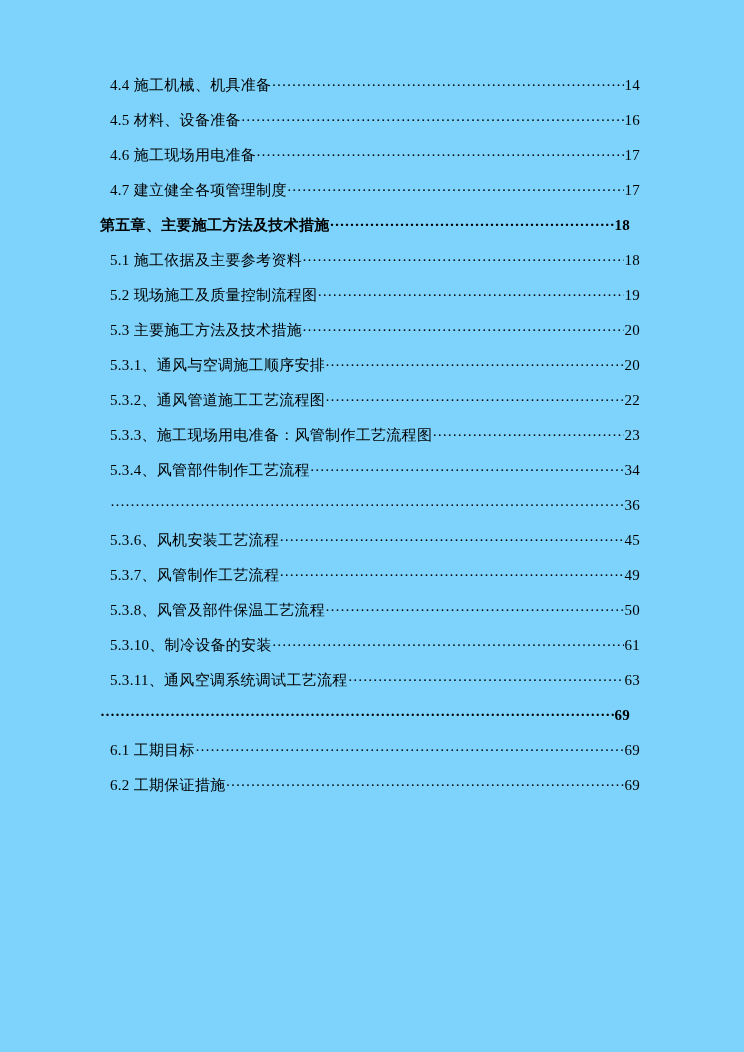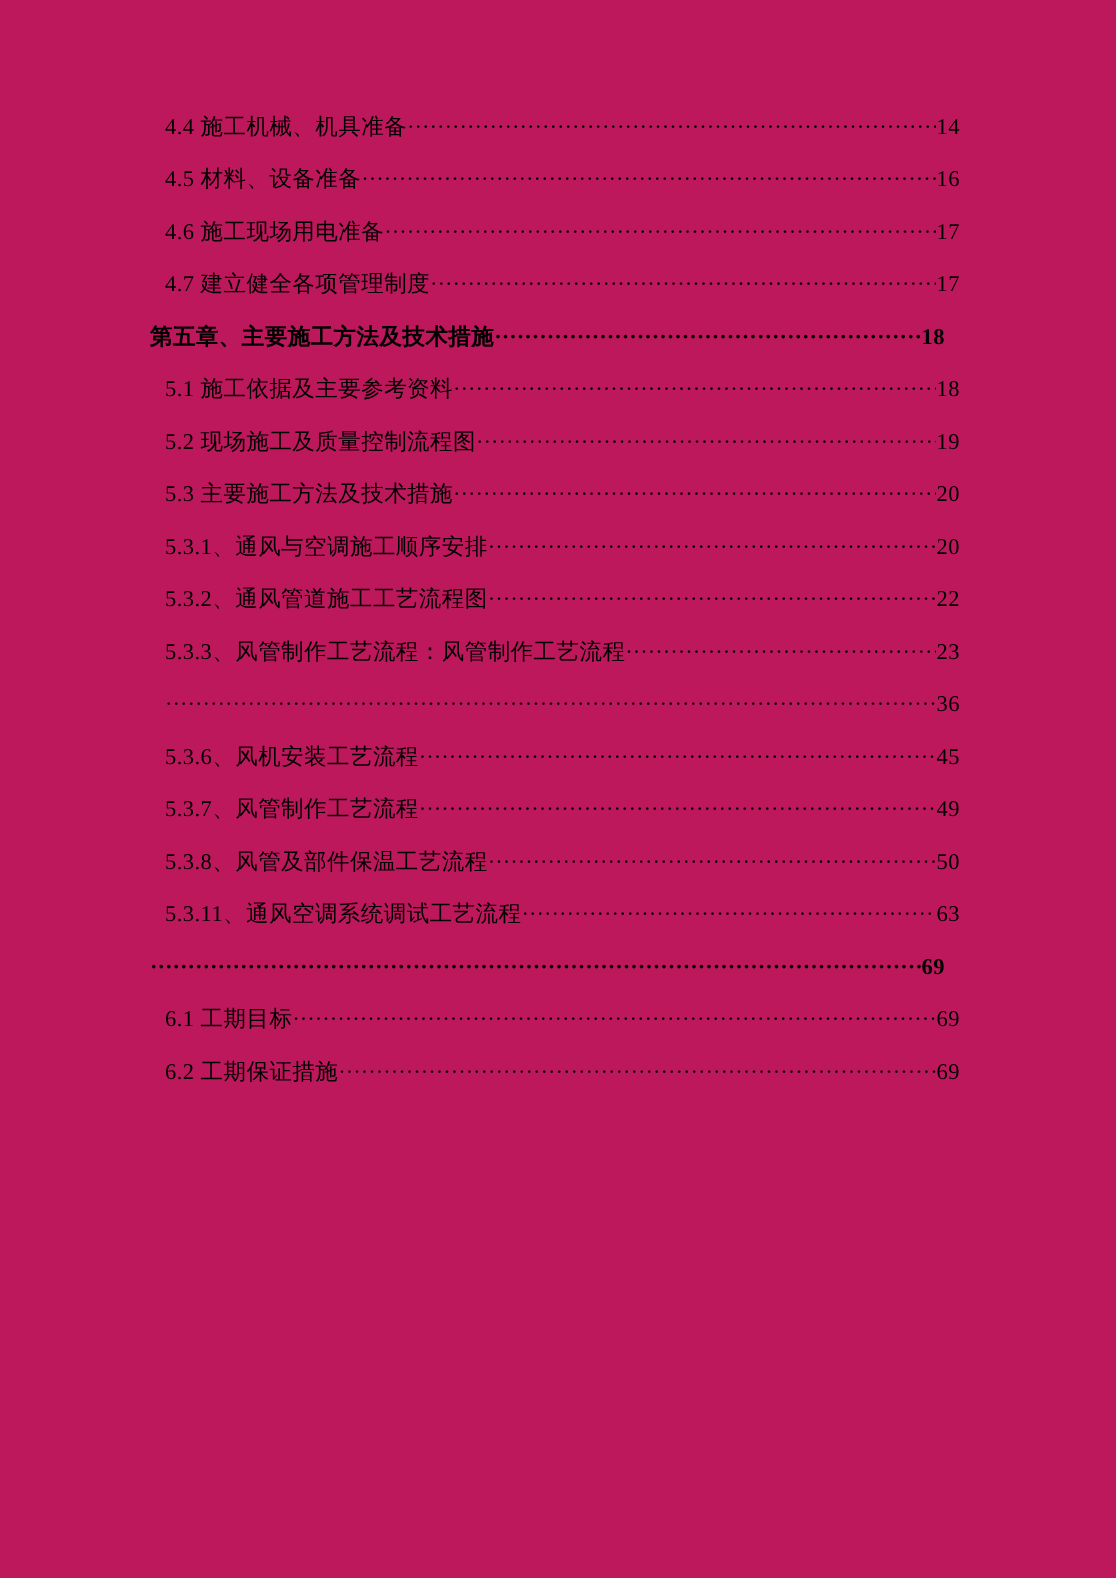--- a/index.html
+++ b/index.html
@@ -4,21 +4,21 @@
 <style>
   html, body {
     margin: 0;
     padding: 0;
     background: #ffffff;
   }
   .page {
     position: relative;
     width: 744px;
     height: 1052px;
-    background: #be185d;
+    background: #7dd3fc;
     box-sizing: border-box;
     overflow: hidden;
     font-family: "Liberation Serif", "DejaVu Serif", serif;
     color: #000000;
   }
   .toc {
     position: absolute;
     left: 100px;
     top: 78px;
     width: 530px;
@@ -117,42 +117,52 @@
         <span class="label">5.3.1、通风与空调施工顺序安排</span>
         <span class="leader"></span>
         <span class="page-num">20</span>
       </div>
       <div class="toc-row lvl-3">
         <span class="label">5.3.2、通风管道施工工艺流程图</span>
         <span class="leader"></span>
         <span class="page-num">22</span>
       </div>
       <div class="toc-row lvl-3">
-        <span class="label">5.3.3、风管制作工艺流程：风管制作工艺流程</span>
+        <span class="label">5.3.3、施工现场用电准备：风管制作工艺流程图</span>
         <span class="leader"></span>
         <span class="page-num">23</span>
+      </div>
+      <div class="toc-row lvl-3">
+        <span class="label">5.3.4、风管部件制作工艺流程</span>
+        <span class="leader"></span>
+        <span class="page-num">34</span>
       </div>
       <div class="toc-row lvl-3">
         <span class="leader"></span>
         <span class="page-num">36</span>
       </div>
       <div class="toc-row lvl-3">
         <span class="label">5.3.6、风机安装工艺流程</span>
         <span class="leader"></span>
         <span class="page-num">45</span>
       </div>
       <div class="toc-row lvl-3">
         <span class="label">5.3.7、风管制作工艺流程</span>
         <span class="leader"></span>
         <span class="page-num">49</span>
       </div>
       <div class="toc-row lvl-3">
         <span class="label">5.3.8、风管及部件保温工艺流程</span>
         <span class="leader"></span>
         <span class="page-num">50</span>
+      </div>
+      <div class="toc-row lvl-3">
+        <span class="label">5.3.10、制冷设备的安装</span>
+        <span class="leader"></span>
+        <span class="page-num">61</span>
       </div>
       <div class="toc-row lvl-3">
         <span class="label">5.3.11、通风空调系统调试工艺流程</span>
         <span class="leader"></span>
         <span class="page-num">63</span>
       </div>
       <div class="toc-row lvl-1">
         <span class="leader"></span>
         <span class="page-num">69</span>
       </div>

